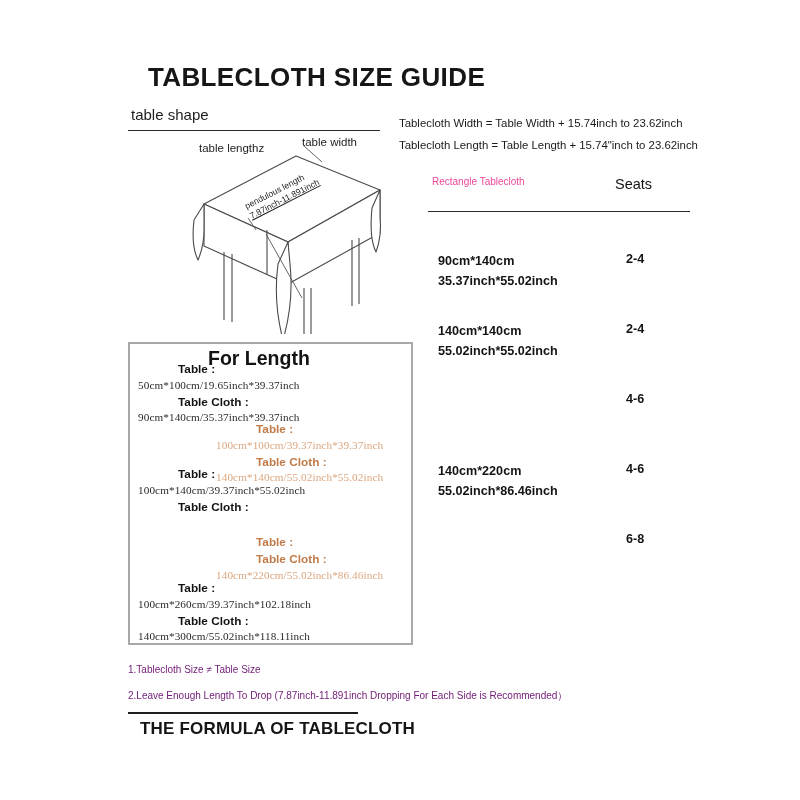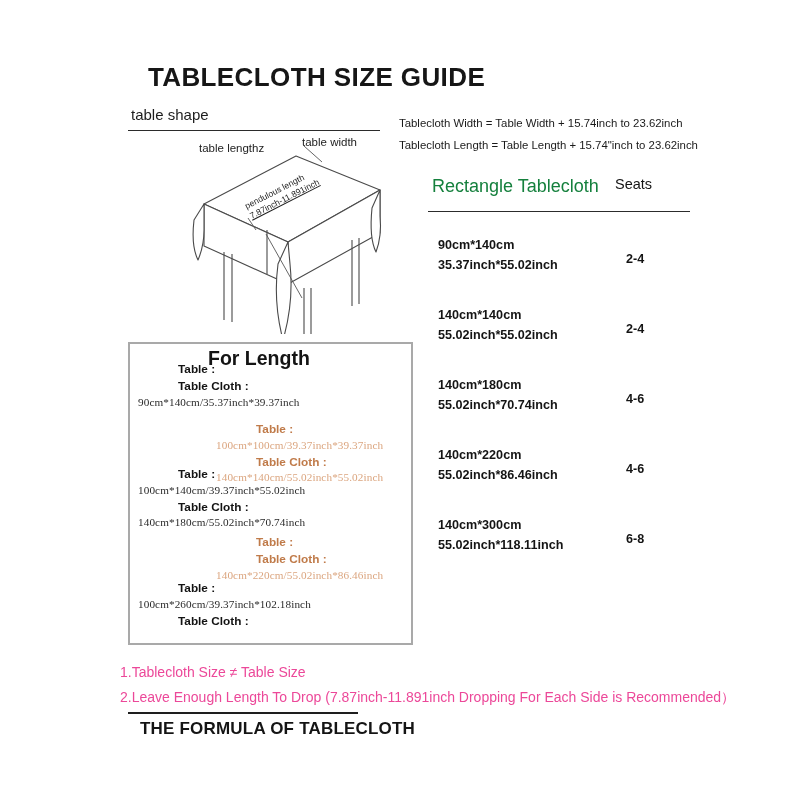--- a/index.html
+++ b/index.html
@@ -104,22 +104,22 @@
     top: 176px;
     width: 260px;
   }
   .st-head {
     position: relative;
     height: 30px;
   }
   .st-head .h-size {
     position: absolute;
     left: 2px; top: 0;
-    font-size: 18px;
-    color: #15803d;
+    font-size: 10px;
+    color: #ec4899;
     white-space: nowrap;
   }
   .st-head .h-seats {
     position: absolute;
     left: 185px; top: 0;
     font-size: 14.5px;
     color: #141414;
     white-space: nowrap;
   }
   .st-rule {
@@ -136,21 +136,21 @@
     top: 222px;
     width: 262px;
   }
   .st-row {
     position: relative;
     height: 70px;
   }
   .st-row .r-size {
     position: absolute;
     left: 8px;
-    top: 14px;
+    top: 30px;
     font-size: 12.6px;
     font-weight: 700;
     line-height: 1.55;
     color: #141414;
     white-space: nowrap;
   }
   .st-row .r-seats {
     position: absolute;
     left: 196px;
     top: 30px;
@@ -205,23 +205,23 @@
 
   .ex-b1 { left: 138px; top: 361px; }
   .ex-b2 { left: 216px; top: 421px; }
   .ex-b3 { left: 138px; top: 466px; }
   .ex-b4 { left: 216px; top: 534px; }
   .ex-b5 { left: 138px; top: 580px; }
 
   
   .note {
     position: absolute;
-    left: 120px;
-    font-size: 14px;
-    color: #ec4899;
+    left: 128px;
+    font-size: 10px;
+    color: #701a75;
     white-space: nowrap;
   }
   .note.n1 { top: 664px; }
   .note.n2 { top: 689px; }
 
   
   .bottom-rule {
     position: absolute;
     left: 128px;
     top: 712px;
@@ -307,75 +307,68 @@
       <div class="r-seats">2-4</div>
     </div>
     <div class="st-row">
       <div class="r-size">
         <div>140cm*140cm</div>
         <div>55.02inch*55.02inch</div>
       </div>
       <div class="r-seats">2-4</div>
     </div>
     <div class="st-row">
-      <div class="r-size">
-        <div>140cm*180cm</div>
-        <div>55.02inch*70.74inch</div>
-      </div>
       <div class="r-seats">4-6</div>
     </div>
     <div class="st-row">
       <div class="r-size">
         <div>140cm*220cm</div>
         <div>55.02inch*86.46inch</div>
       </div>
       <div class="r-seats">4-6</div>
     </div>
     <div class="st-row">
-      <div class="r-size">
-        <div>140cm*300cm</div>
-        <div>55.02inch*118.11inch</div>
-      </div>
       <div class="r-seats">6-8</div>
     </div>
   </div>
 
   <div class="example-box"></div>
   <div class="ex-title">For Length</div>
 
   <div class="ex-block ex-dark ex-b1">
     <div class="k">Table :</div>
+    <div class="v">50cm*100cm/19.65inch*39.37inch</div>
     <div class="k">Table Cloth :</div>
     <div class="v">90cm*140cm/35.37inch*39.37inch</div>
   </div>
 
   <div class="ex-block ex-orange ex-b2">
     <div class="k">Table :</div>
     <div class="v">100cm*100cm/39.37inch*39.37inch</div>
     <div class="k">Table Cloth :</div>
     <div class="v">140cm*140cm/55.02inch*55.02inch</div>
   </div>
 
   <div class="ex-block ex-dark ex-b3">
     <div class="k">Table :</div>
     <div class="v">100cm*140cm/39.37inch*55.02inch</div>
     <div class="k">Table Cloth :</div>
-    <div class="v">140cm*180cm/55.02inch*70.74inch</div>
   </div>
 
   <div class="ex-block ex-orange ex-b4">
     <div class="k">Table :</div>
     <div class="k">Table Cloth :</div>
     <div class="v">140cm*220cm/55.02inch*86.46inch</div>
   </div>
 
   <div class="ex-block ex-dark ex-b5">
     <div class="k">Table :</div>
     <div class="v">100cm*260cm/39.37inch*102.18inch</div>
     <div class="k">Table Cloth :</div>
+    <div class="v">140cm*300cm/55.02inch*118.11inch</div>
   </div>
 
   <div class="note n1">1.Tablecloth Size ≠ Table Size</div>
   <div class="note n2">2.Leave Enough Length To Drop  (7.87inch-11.891inch  Dropping For Each Side is Recommended）</div>
 
   <div class="bottom-rule"></div>
   <div class="bottom-title">THE FORMULA OF TABLECLOTH</div>
 
 </div>
 

